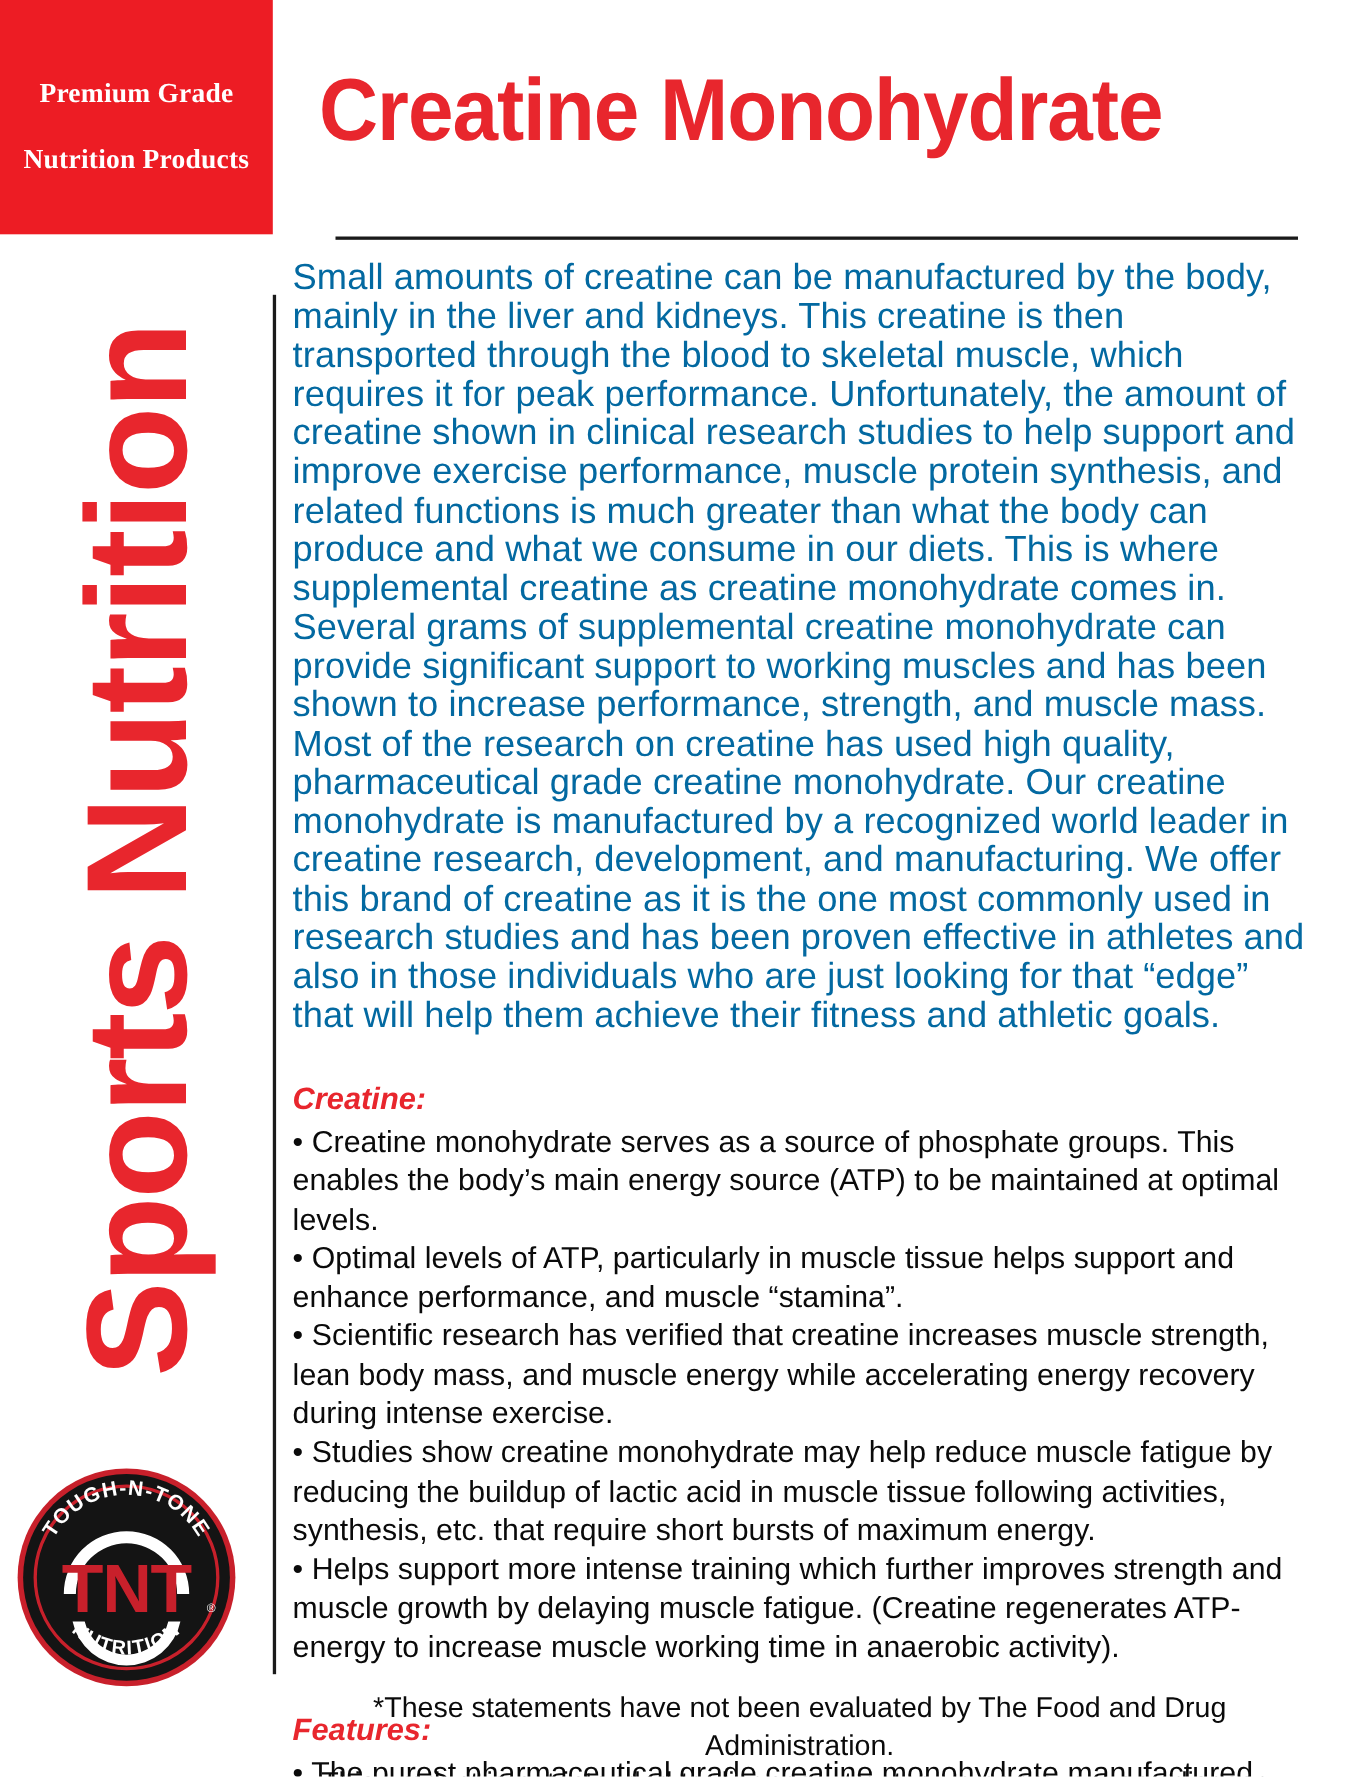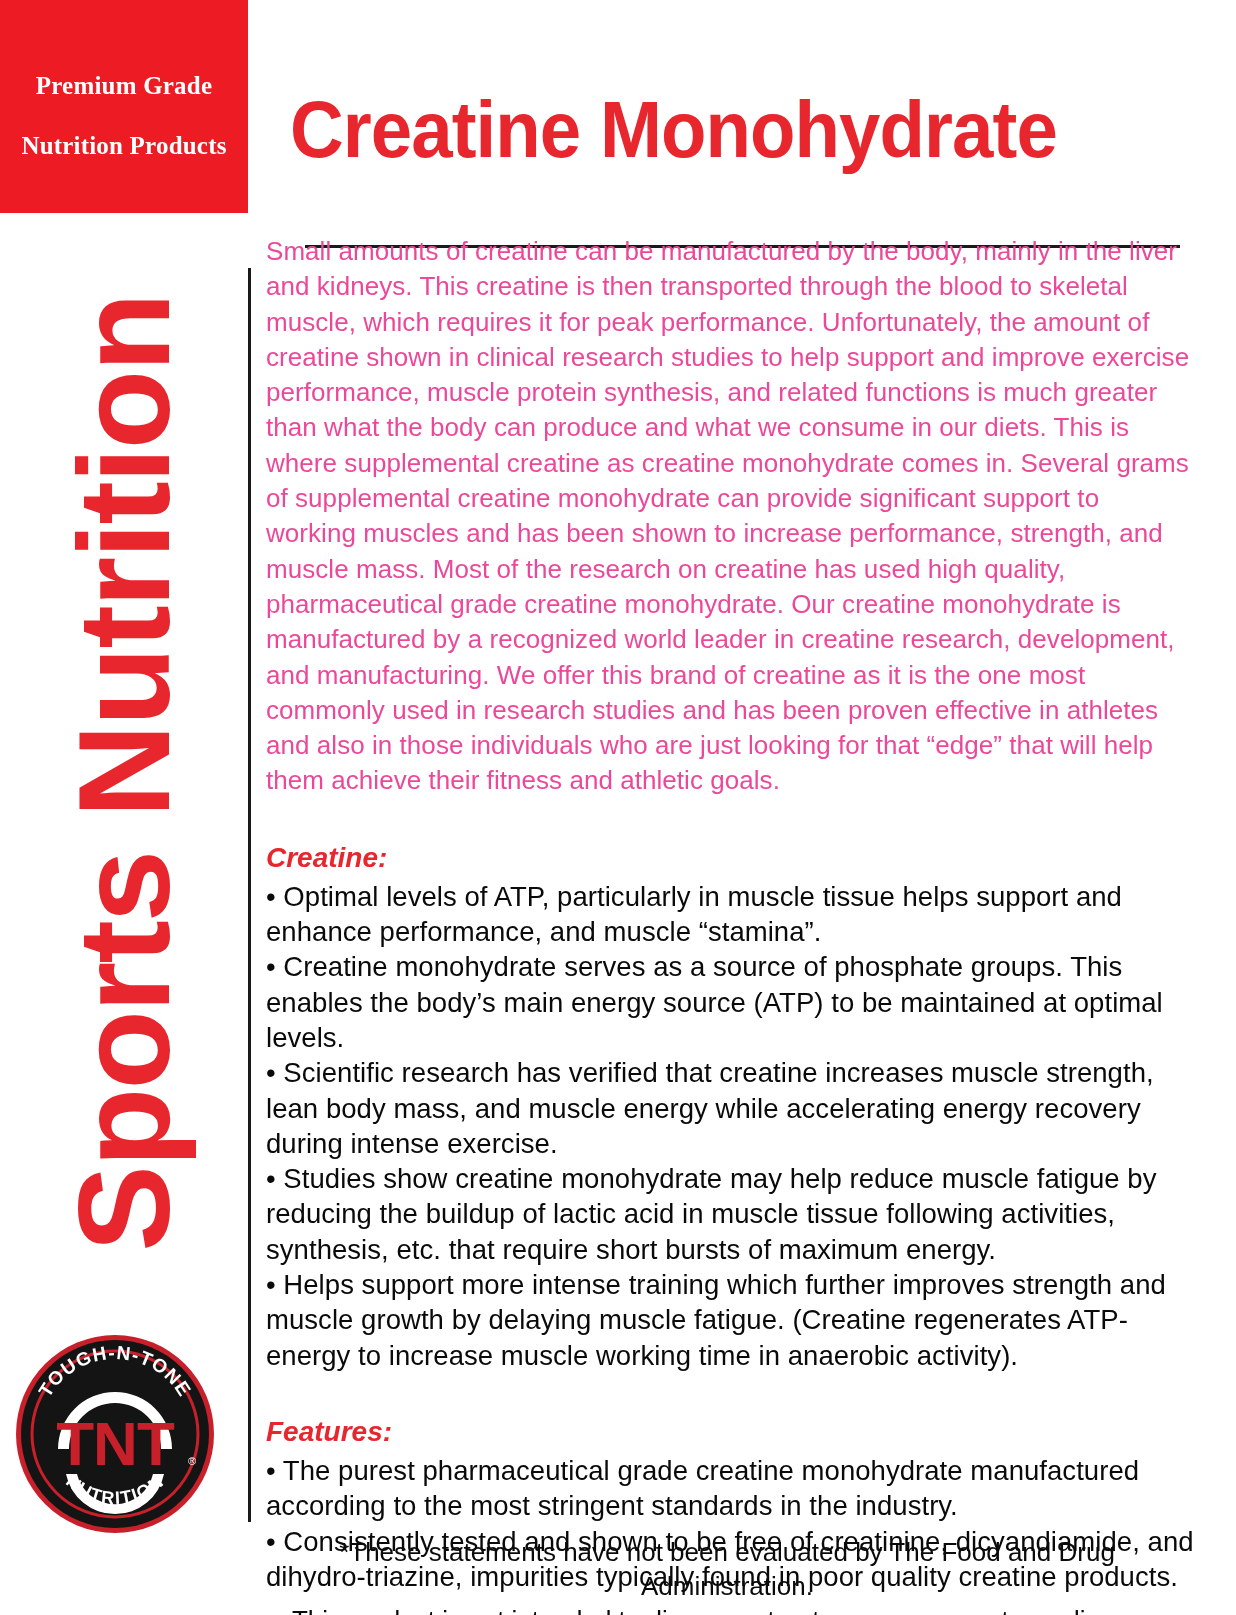--- a/index.html
+++ b/index.html
@@ -45,21 +45,20 @@
     text-align: center;
   }
 
   
   .title-area {
     position: absolute;
     left: 290px;
     top: 60px;
     width: 900px;
     height: 160px;
-    margin-top: 30px;
   }
   .doc-title {
     font-family: "Liberation Sans Narrow", "Liberation Sans", sans-serif;
     font-weight: bold;
     font-size: 80px;
     line-height: 1;
     color: #E8262D;
     letter-spacing: -1px;
     transform: scaleX(0.93);
     transform-origin: left center;
@@ -112,23 +111,23 @@
 
   
   .content {
     position: absolute;
     left: 266px;
     top: 234px;
     width: 928px;
   }
   .body-paragraph {
     font-family: "Liberation Sans Narrow", "Liberation Sans", sans-serif;
-    font-size: 26px;
+    font-size: 33px;
     line-height: 35.3px;
-    color: #ec4899;
+    color: #0369a1;
     margin: 0;
     text-align: left;
     letter-spacing: 0.05px;
   }
   .section-heading {
     font-family: "Liberation Sans Narrow", "Liberation Sans", sans-serif;
     font-weight: bold;
     font-style: italic;
     font-size: 28px;
     line-height: 1;
@@ -197,22 +196,22 @@
 
 <div class="vertical-divider"></div>
 
 <div class="content">
 
   <p class="body-paragraph">Small amounts of creatine can be manufactured by the body, mainly in the liver and kidneys. This creatine is then transported through the blood to skeletal muscle, which requires it for peak performance. Unfortunately, the amount of creatine shown in clinical research studies to help support and improve exercise performance, muscle protein synthesis, and related functions is much greater than what the body can produce and what we consume in our diets. This is where supplemental creatine as creatine monohydrate comes in. Several grams of supplemental creatine monohydrate can provide significant support to working muscles and has been shown to increase performance, strength, and muscle mass. Most of the research on creatine has used high quality, pharmaceutical grade creatine monohydrate. Our creatine monohydrate is manufactured by a recognized world leader in creatine research, development, and manufacturing. We offer this brand of creatine as it is the one most commonly used in research studies and has been proven effective in athletes and also in those individuals who are just looking for that “edge” that will help them achieve their fitness and athletic goals.</p>
 
   <div class="section-block">
     <div class="section-heading">Creatine:</div>
     <ul class="bullet-list">
+      <li class="bullet-item">• Creatine monohydrate serves as a source of phosphate groups. This enables the body’s main energy source (ATP) to be maintained at optimal levels.</li>
       <li class="bullet-item">• Optimal levels of ATP, particularly in muscle tissue helps support and enhance performance, and muscle “stamina”.</li>
-      <li class="bullet-item">• Creatine monohydrate serves as a source of phosphate groups. This enables the body’s main energy source (ATP) to be maintained at optimal levels.</li>
       <li class="bullet-item">• Scientific research has verified that creatine increases muscle strength, lean body mass, and muscle energy while accelerating energy recovery during intense exercise.</li>
       <li class="bullet-item">• Studies show creatine monohydrate may help reduce muscle fatigue by reducing the buildup of lactic acid in muscle tissue following activities, synthesis, etc. that require short bursts of maximum energy.</li>
       <li class="bullet-item">• Helps support more intense training which further improves strength and muscle growth by delaying muscle fatigue. (Creatine regenerates ATP-energy to increase muscle working time in anaerobic activity).</li>
     </ul>
   </div>
 
   <div class="section-block">
     <div class="section-heading">Features:</div>
     <ul class="bullet-list">
       <li class="bullet-item">• The purest pharmaceutical grade creatine monohydrate manufactured according to the most stringent standards in the industry.</li>

